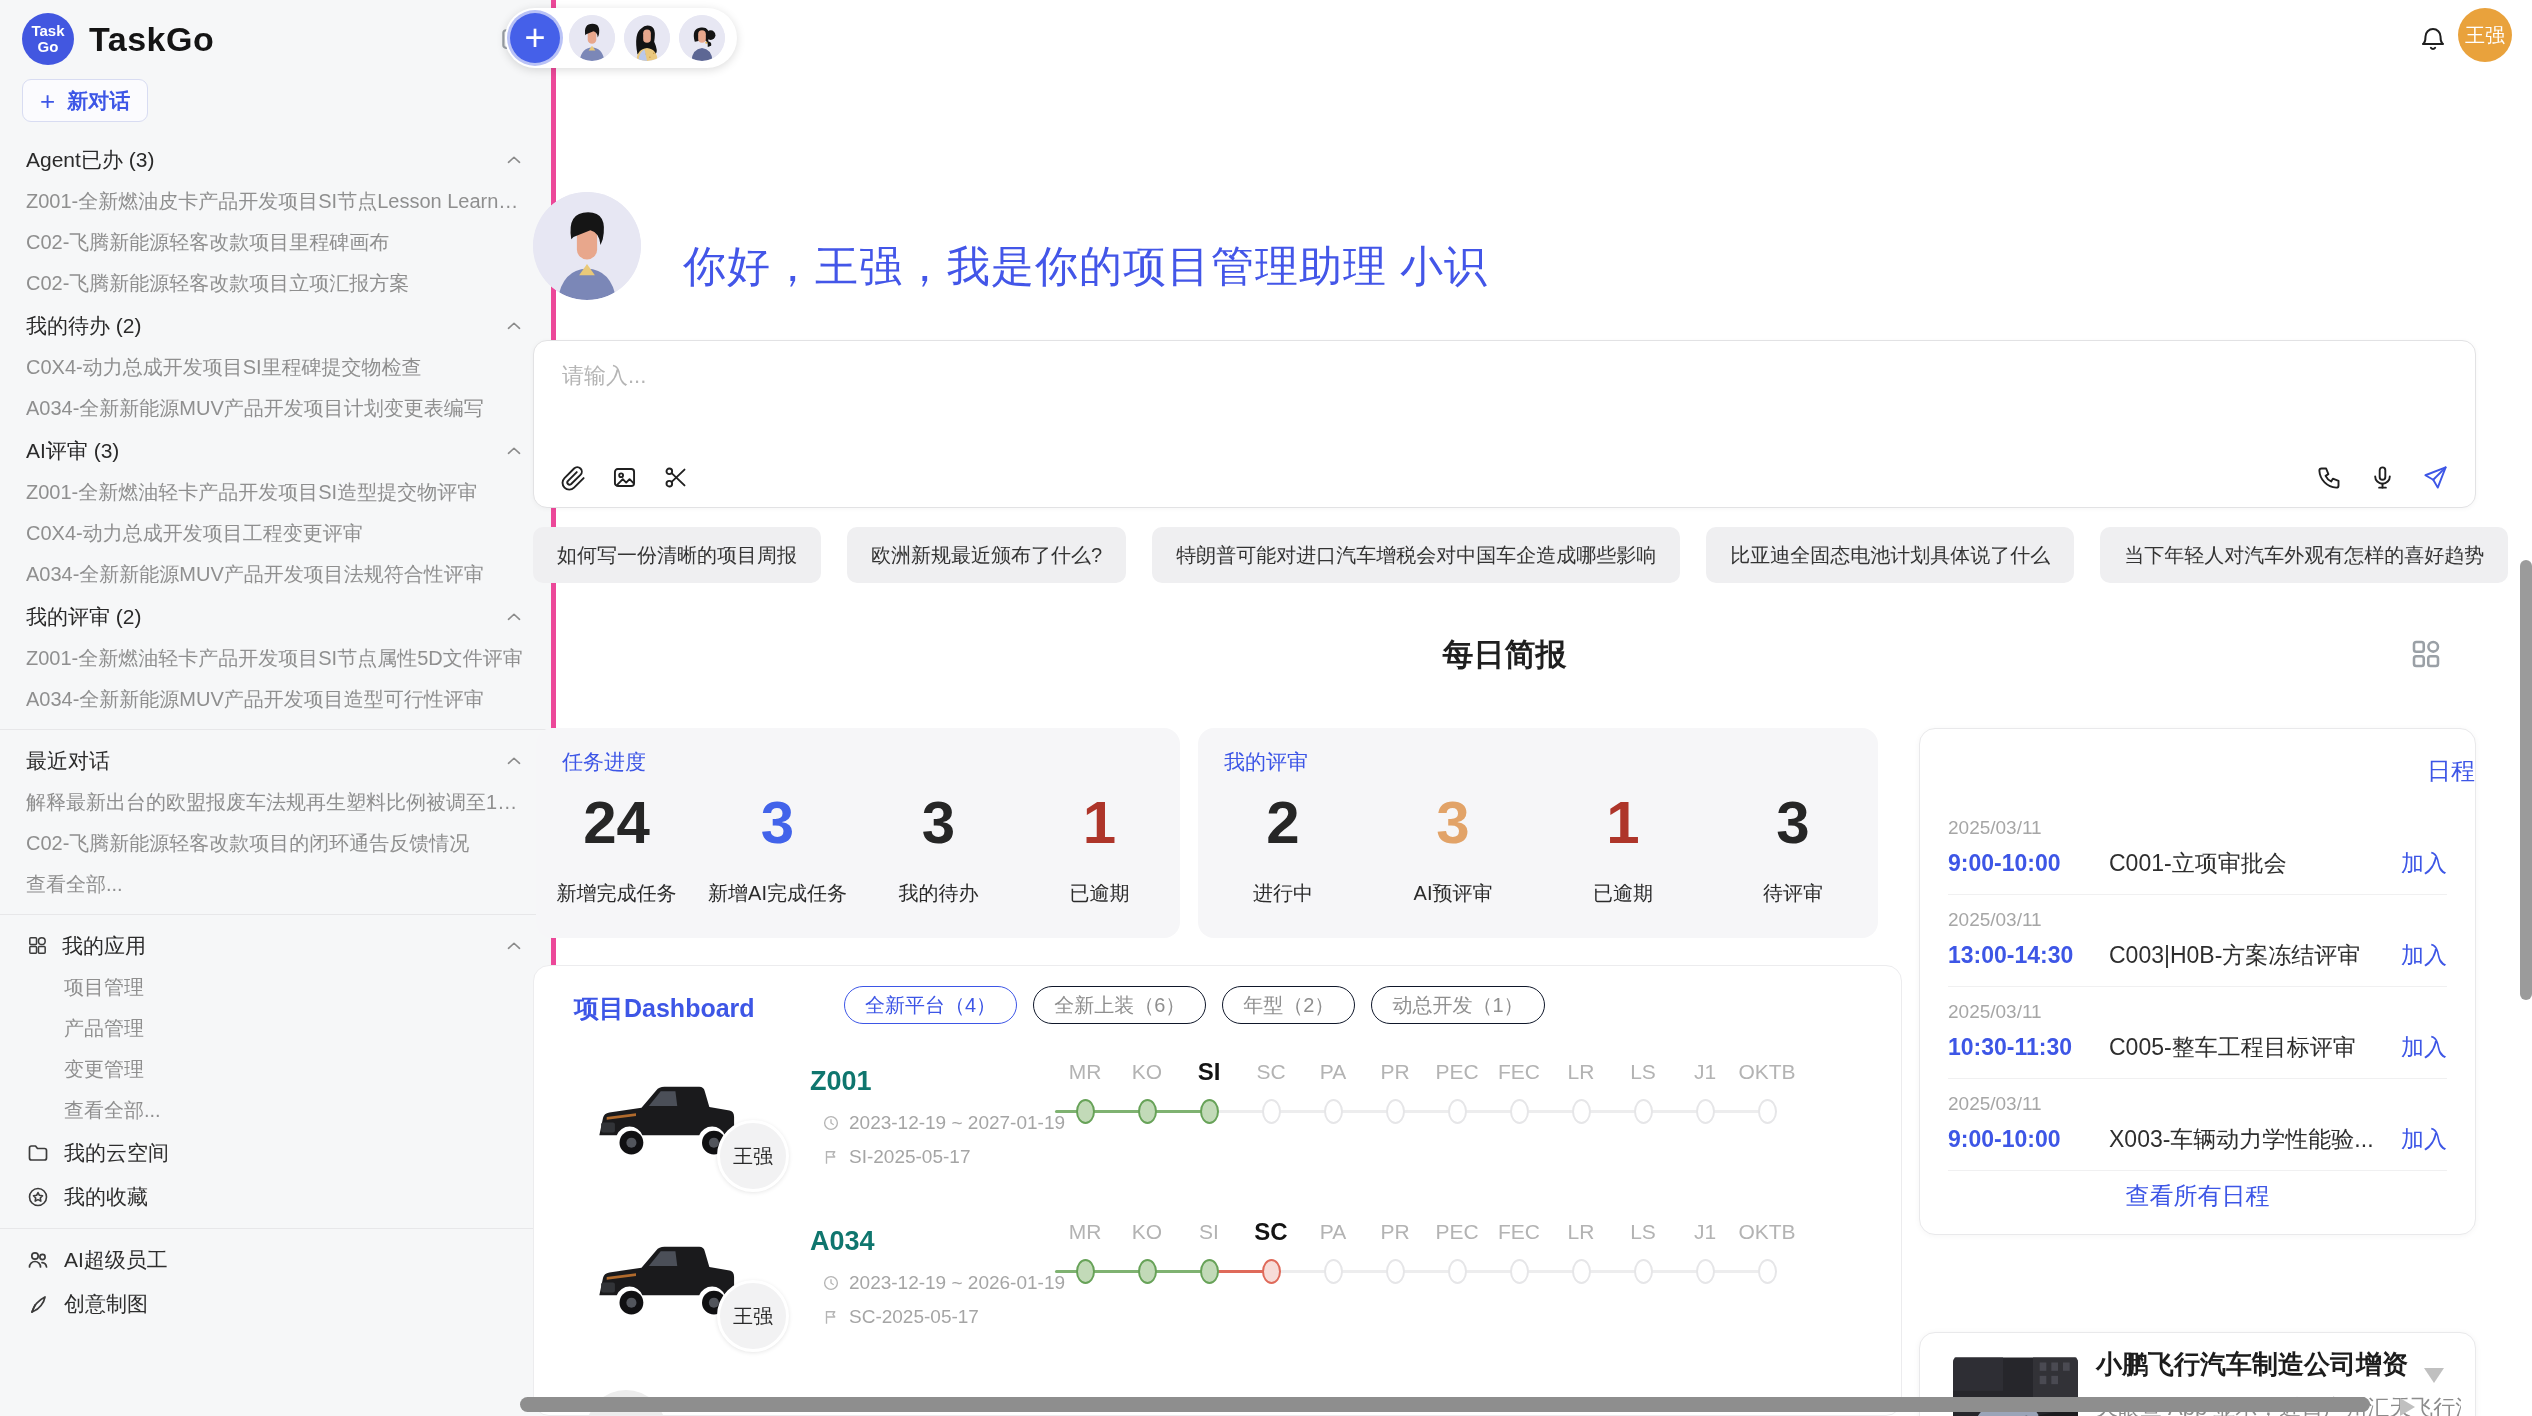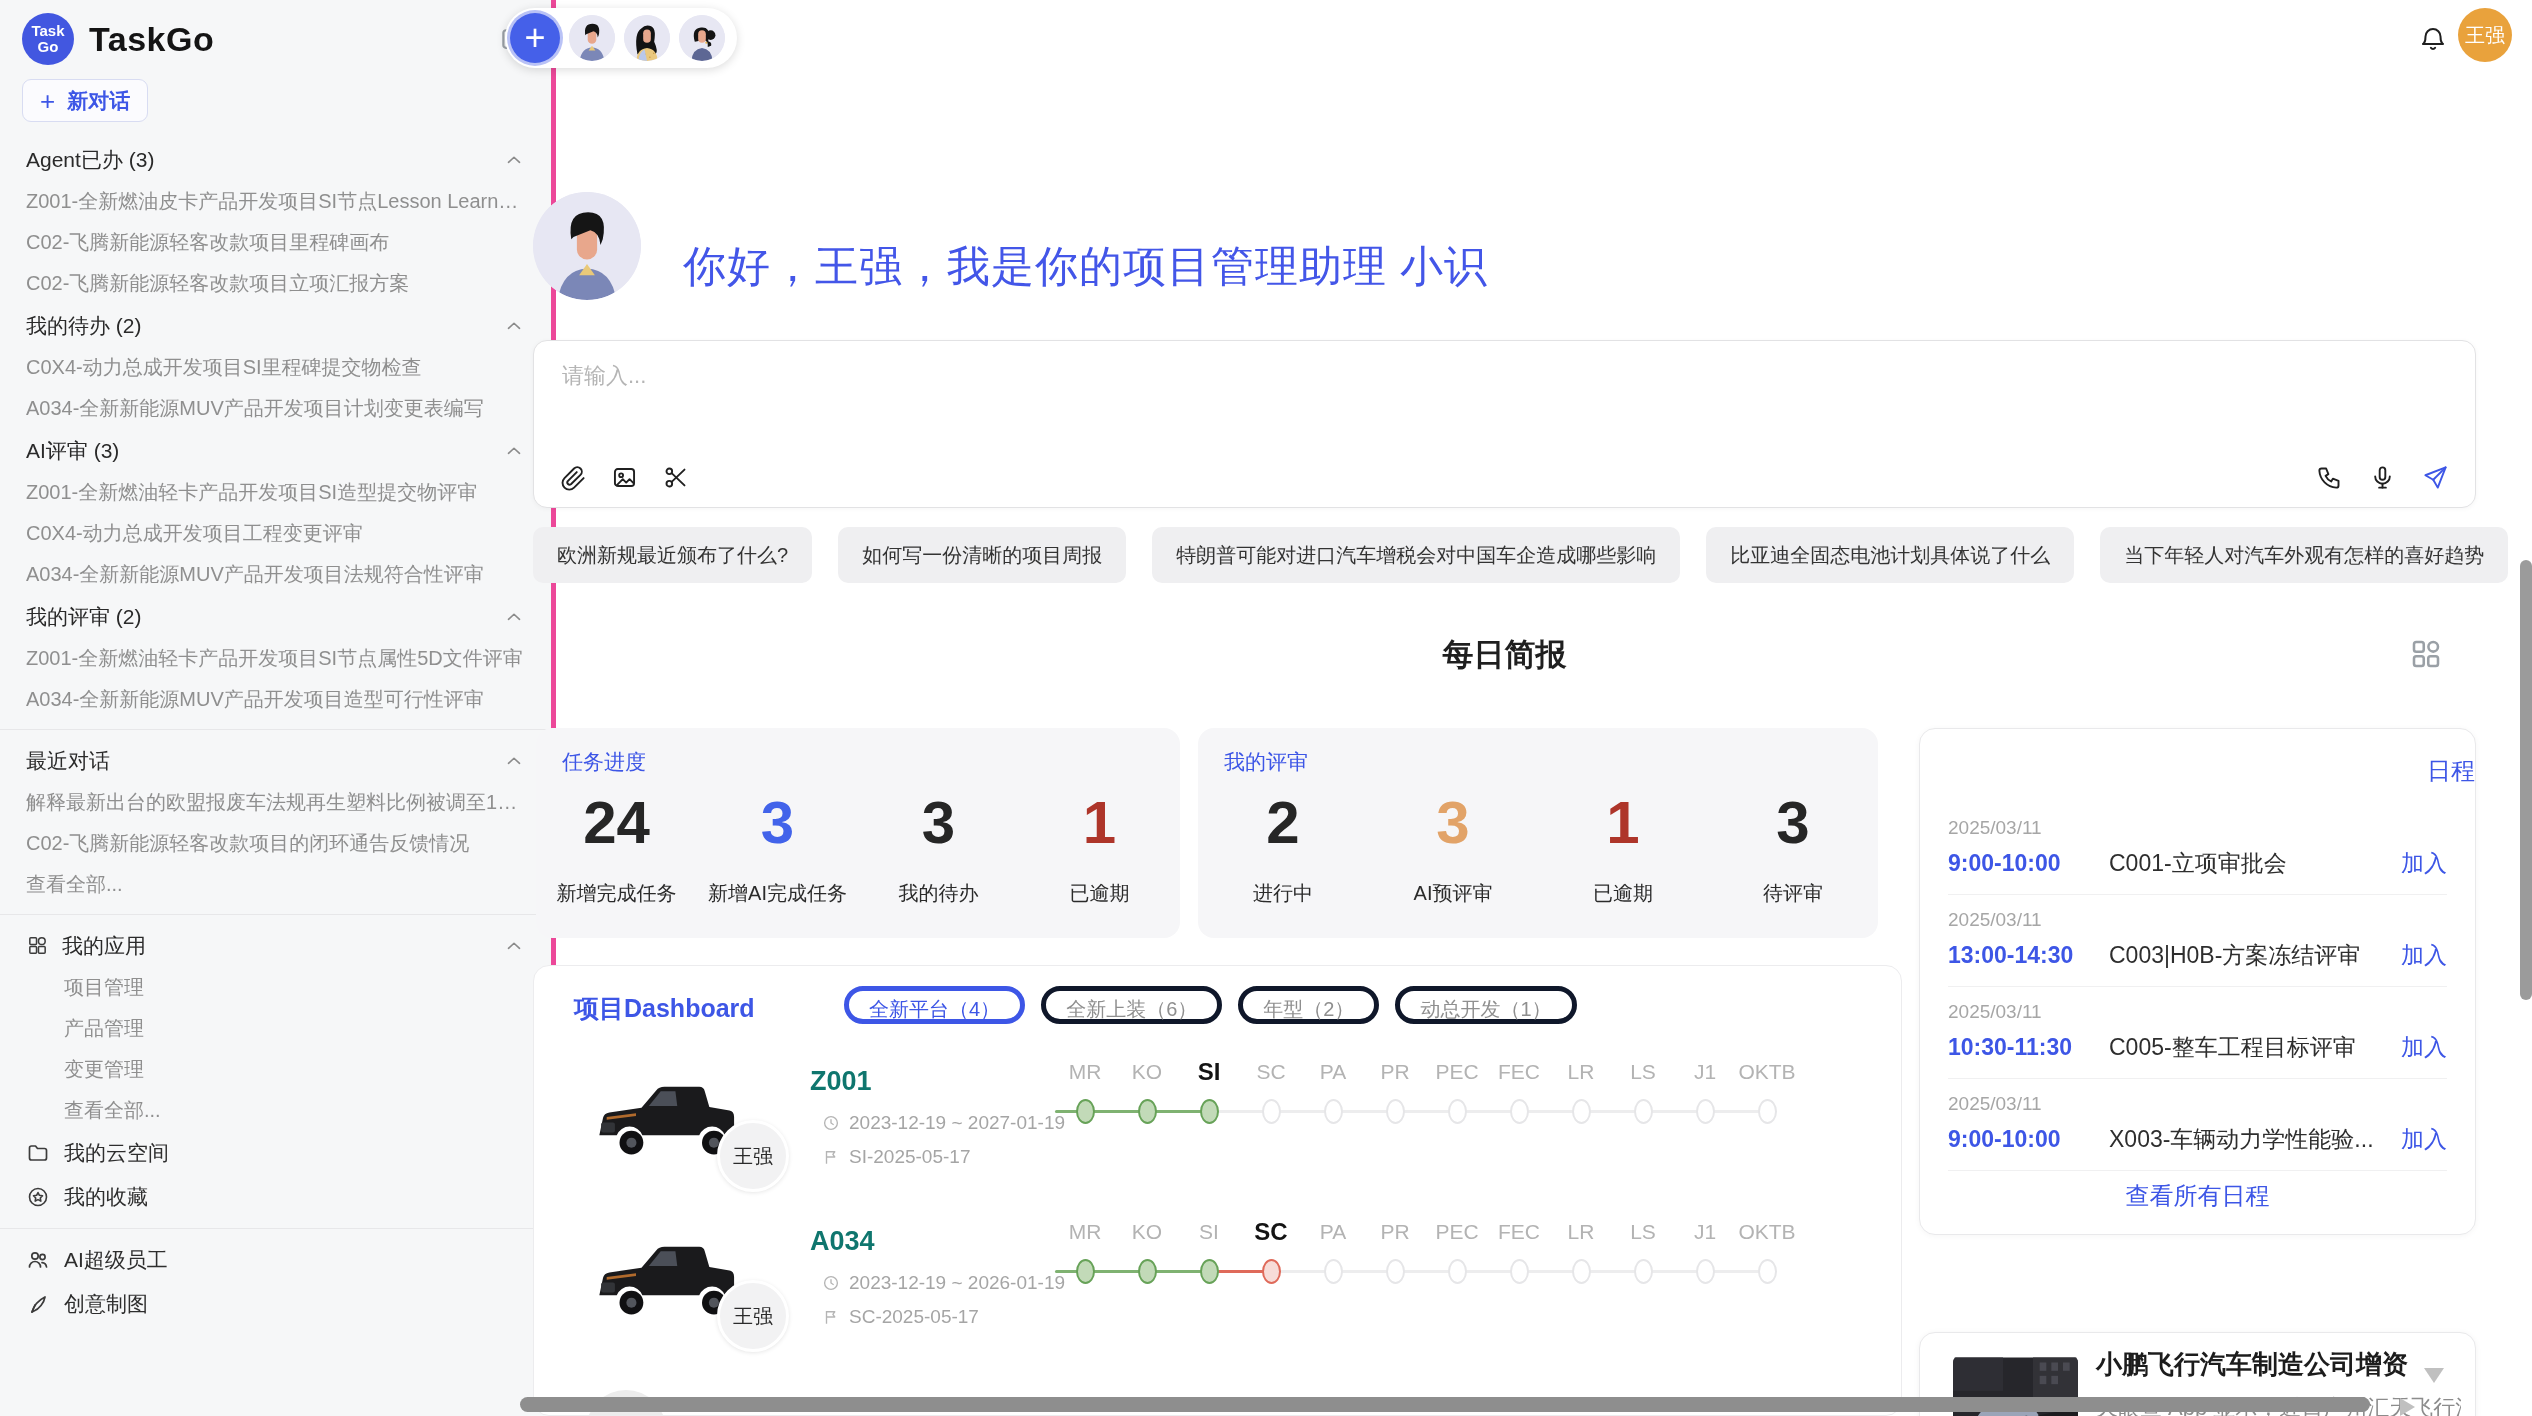--- a/index.html
+++ b/index.html
@@ -84,21 +84,21 @@
   .news{position:absolute;left:1919px;top:1332px;width:557px;height:110px;background:#fff;border:1px solid #e9e9eb;border-radius:16px;overflow:hidden;box-shadow:0 1px 6px rgba(0,0,0,.05);cursor:pointer}
   .news-thumb{position:absolute;left:33px;top:22px;width:125px;height:80px;border-radius:8px;overflow:hidden}
   .news-thumb svg{display:block;width:100%;height:100%}
   .news-title{position:absolute;left:176px;top:14px;font-size:26px;font-weight:700;color:#1c1c1c;white-space:nowrap}
   .news-snippet{position:absolute;left:176px;top:60px;font-size:22px;color:#8c8c8c;width:365px;white-space:nowrap;overflow:hidden}
 
   
   .dash{position:absolute;left:533px;top:965px;width:1369px;height:451px;background:#fff;border:1px solid #ececee;border-radius:16px;overflow:hidden}
   .dash-title{position:absolute;left:40px;top:26px;font-size:25px;color:var(--accent);font-weight:600}
   .dash-filters{position:absolute;left:310px;top:20px;display:flex;gap:16px}
-  .filter{height:38px;line-height:36px;padding:0 20px;border:5px solid #0f172a;border-radius:19px;font-size:20px;color:#8f8f8f;background:#fff;white-space:nowrap;cursor:pointer}
+  .filter{height:38px;line-height:36px;padding:0 20px;border:1px solid #0f172a;border-radius:19px;font-size:20px;color:#8f8f8f;background:#fff;white-space:nowrap;cursor:pointer}
   .filter.active{border-color:var(--accent);color:var(--accent)}
   .proj{position:absolute;left:0;width:100%;height:160px}
   .truck{position:absolute;left:58px;top:8px;width:165px;height:115px}
   .truck svg{width:100%;height:100%}
   .owner{position:absolute;left:183px;top:74px;width:72px;height:72px;border-radius:50%;background:#f2f2f3;border:3px solid #fff;box-shadow:0 1px 4px rgba(0,0,0,.1);display:flex;align-items:center;justify-content:center;font-size:20px;color:#2b2b2b}
   .pcode{position:absolute;left:276px;top:20px;font-size:27px;font-weight:700;color:#0f766e}
   .pmeta{position:absolute;left:288px;display:flex;gap:9px;align-items:center;font-size:19px;color:#a5a5a5}
   .pmeta .ico{width:18px;height:18px;color:#b5b5b5}
   .pdates{top:66px}.pflag{top:100px}
   .stages{position:absolute;left:520px;top:6px;width:744px;height:120px;display:flex}
@@ -382,22 +382,22 @@
     <span class="ico send">
         <svg viewBox="0 0 24 24" fill="none" stroke="currentColor" stroke-width="1.7" stroke-linecap="round" stroke-linejoin="round">
           <path d="M21 3L10 14"></path>
           <path d="M21 3l-7 18-4-7-7-4z"></path>
         </svg>
       </span>
   </div>
 </div>
 
 <div class="chips" id="chips">
+    <div class="chip">如何写一份清晰的项目周报</div>
     <div class="chip">欧洲新规最近颁布了什么?</div>
-    <div class="chip">如何写一份清晰的项目周报</div>
     <div class="chip">特朗普可能对进口汽车增税会对中国车企造成哪些影响</div>
     <div class="chip">比亚迪全固态电池计划具体说了什么</div>
     <div class="chip">当下年轻人对汽车外观有怎样的喜好趋势</div>
   </div>
 
 <div class="brief-title">每日简报</div>
 <span class="ico brief-grid">
   <svg viewBox="0 0 24 24" fill="none" stroke="currentColor" stroke-width="1.7">
       <rect x="4" y="4" width="6.5" height="6.5" rx="1.5"></rect>
       <circle cx="16.8" cy="7.2" r="3.2"></circle>

